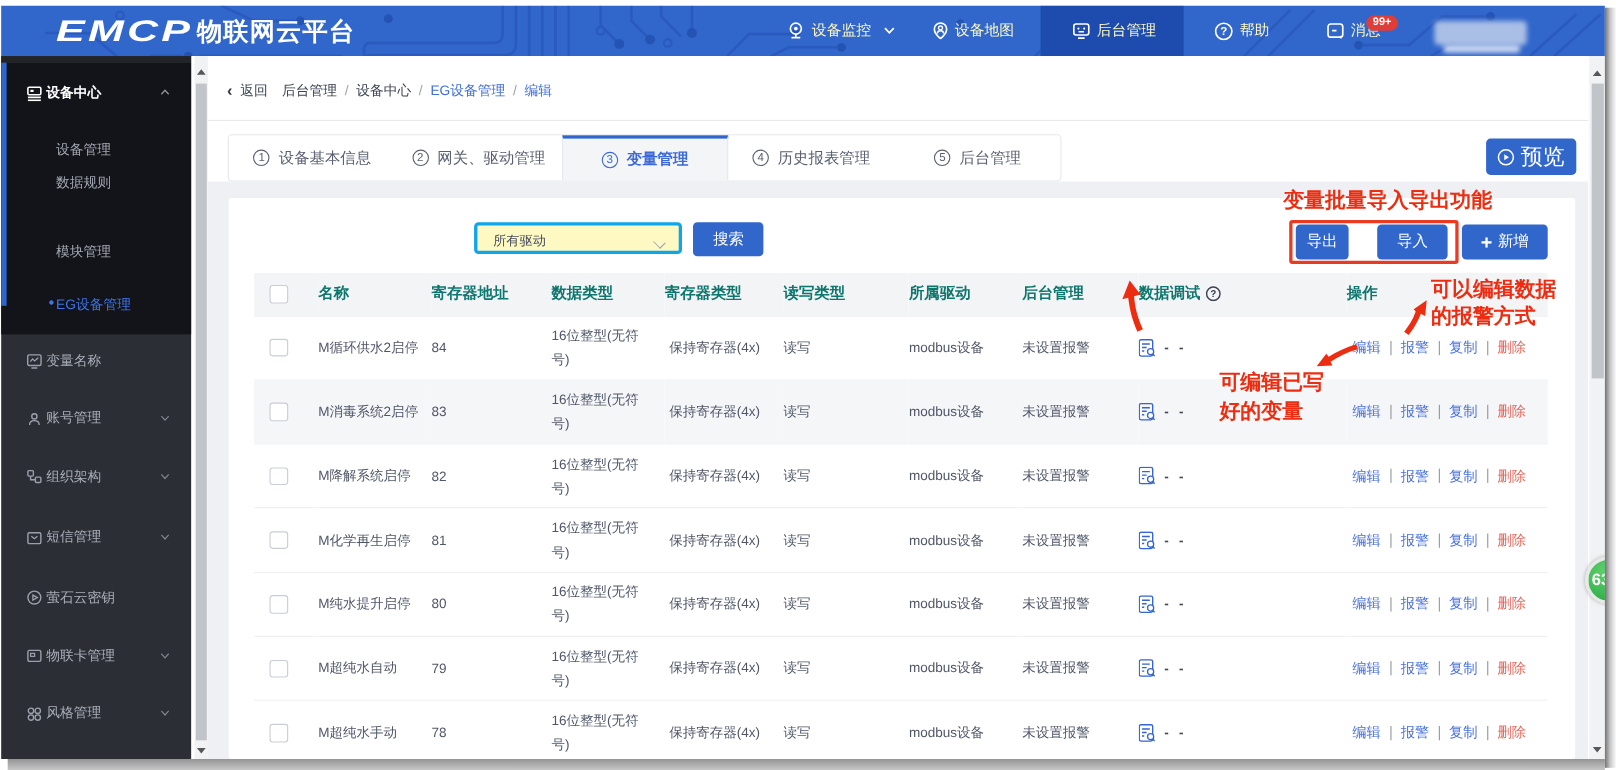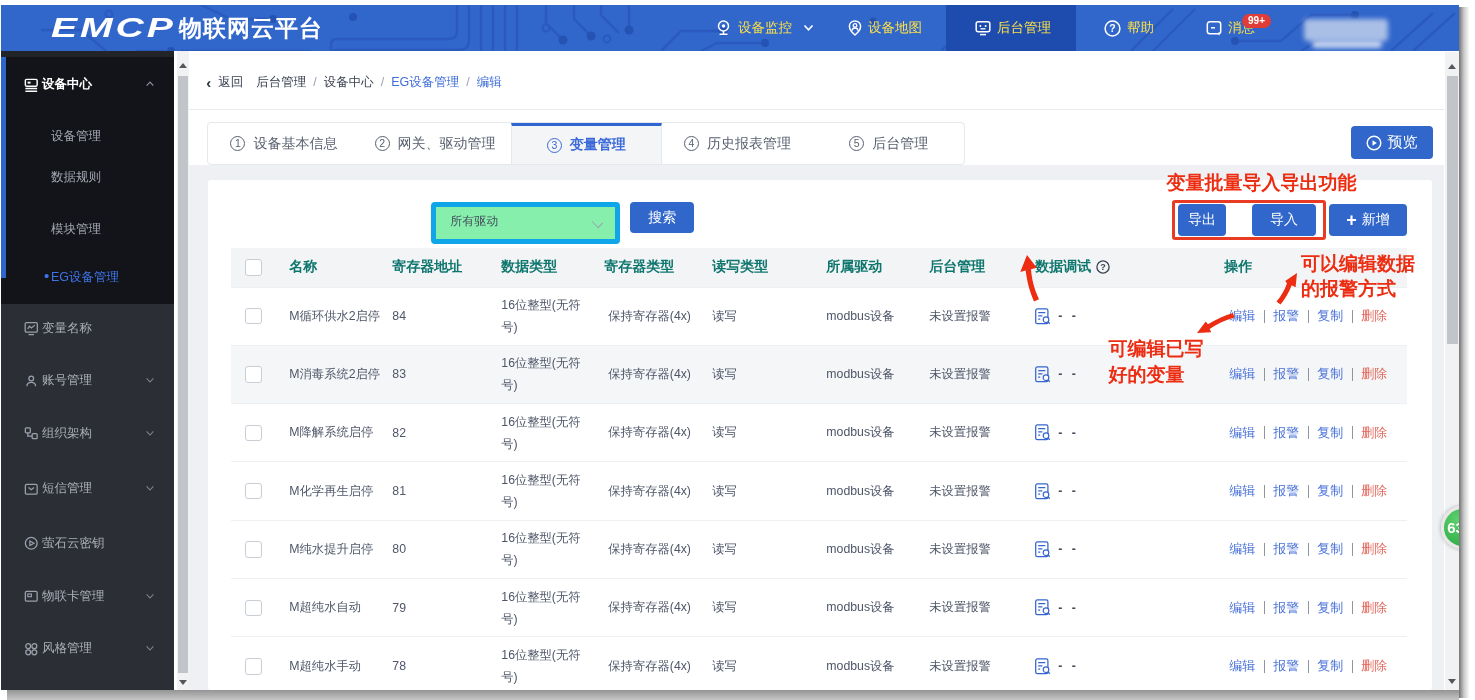--- a/index.html
+++ b/index.html
@@ -9,21 +9,21 @@
 .win{position:absolute;left:1px;top:5px;width:1458px;height:685px;background:#fff;overflow:hidden}
 .shR{position:absolute;left:1459px;top:7px;width:12px;height:691px;background:linear-gradient(to right,rgba(0,0,0,.55),rgba(0,0,0,.22) 40%,rgba(0,0,0,0) 88%)}
 .shB{position:absolute;left:7px;top:690px;width:1452px;height:10px;background:linear-gradient(to bottom,#949494,#c6c6c6)}
 
 .hdr{position:absolute;left:0;top:0;width:1458px;height:46px;background:#3166cb;overflow:hidden}
 .logo{position:absolute;left:50px;top:9px;width:125px;height:28px;color:#fff;
   font-weight:bold;font-style:italic;font-size:27px;letter-spacing:2px;line-height:28px;
   transform:scaleX(1.45);transform-origin:left center}
 .logotxt{position:absolute;left:178px;top:9px;height:28px;line-height:29px;color:#fff;
   font-size:23px;font-weight:700;letter-spacing:1px}
-.nav{position:absolute;top:0;height:46px;display:flex;align-items:center;color:#fde047;font-size:13.5px}
+.nav{position:absolute;top:0;height:46px;display:flex;align-items:center;color:#fef9c3;font-size:13.5px}
 .navact{position:absolute;left:945px;top:0;width:130px;height:46px;background:#1d4cae}
 .badge99{position:absolute;left:1241px;top:9px;width:29px;height:14px;background:#e03c38;
   border-radius:8px;color:#fff;font-size:10px;font-weight:bold;text-align:center;line-height:14px}
 .ublob{position:absolute;left:1303px;top:14px;width:84px;height:22px;background:#aabfe6;
   border-radius:4px;filter:blur(2.5px)}
 .ublob2{position:absolute;left:1311px;top:36px;width:70px;height:7px;background:rgba(255,255,255,.75);
   border-radius:4px;filter:blur(2.5px)}
 
 .side{position:absolute;left:0;top:46px;width:173px;height:639px;background:#2b2e35}
 .side .topstrip{position:absolute;left:0;top:0;width:173px;height:6px;background:#222428}
@@ -58,22 +58,22 @@
   display:flex;align-items:center;justify-content:center;line-height:1}
 .tab.act{background:#f4f5f7;border-left:1px solid #e5e8ec;border-right:1px solid #e5e8ec;
   border-top:3px solid #2f66d0;color:#3d6ad8;font-weight:bold}
 .tab.act .num{border-color:#3d6ad8;font-weight:normal}
 .btn{position:absolute;height:32px;background:#3166cb;border-radius:4px;color:#fff;
   display:flex;align-items:center;justify-content:center;font-size:14px}
 
 .card{position:absolute;left:19px;top:129px;width:1224px;height:510px;background:#fff;border-radius:3px}
 .inp{position:absolute;left:23px;top:22px;width:191px;height:31px;border:1px solid #dcdfe5;
   border-radius:4px;font-size:12px;color:#b9bec9;line-height:29px;padding-left:13px;background:#fff}
-.sel{position:absolute;left:223px;top:22px;width:189px;height:42px;border:5px solid #0ea5e9;
-  border-radius:4px;font-size:12px;color:#474e5e;line-height:29px;padding-left:14px;background:#86efac}
+.sel{position:absolute;left:223px;top:22px;width:189px;height:29px;border:3px solid #0ea5e9;
+  border-radius:4px;font-size:12px;color:#474e5e;line-height:29px;padding-left:14px;background:#fef9c3}
 .sel .car{position:absolute;right:13px;top:11px;width:9px;height:9px;border-right:1.6px solid #9aa0ab;
   border-bottom:1.6px solid #9aa0ab;transform:rotate(45deg) scale(1,.8);transform-origin:center}
 
 table{border-collapse:collapse;table-layout:fixed}
 .tbl{position:absolute;left:23px;top:68px;width:1176px}
 th,td{font-weight:normal;text-align:left;padding:0;overflow:hidden;white-space:nowrap}
 thead tr{height:39px;background:#f2f4f6}
 thead th{font-size:14px;color:#0f766e;font-weight:bold}
 tbody tr{height:58.34px}
 tbody td{font-size:12.3px;color:#4e5668;border-top:1px solid #edeff2}
@@ -204,21 +204,21 @@
         <rect x="1.5" y="1.5" width="13" height="7.5" rx="1.2" fill="none" stroke="#fff" stroke-width="1.6"></rect>
         <rect x="4" y="4" width="3.2" height="2.2" fill="#fff"></rect>
         <path d="M1.5 11.6 L14.5 11.6 M1.5 14.6 L14.5 14.6" stroke="#fff" stroke-width="1.7"></path>
       </svg>
       <span class="tx">设备中心</span>
       <svg class="ch" viewBox="0 0 12 12">
           <path d="M2 8 L6 3.6 L10 8" stroke="#8d929c" stroke-width="1.4" fill="none"></path>
         </svg>
     </div>
     <div class="sub" style="top:76px">设备管理</div>
-    <div class="sub" style="top:117px">数据规则</div>
+    <div class="sub" style="top:106px">数据规则</div>
     <div class="sub" style="top:169px">模块管理</div>
     <div class="sub" style="top:216.5px;color:#3e74e8"><span style="position:absolute;left:-7px;top:-1px;font-size:15px">•</span>EG设备管理</div>
 
     <div class="mitem" style="top:267.5px">
       <svg class="ic" viewBox="0 0 16 16">
         <rect x="1.3" y="1.8" width="13.4" height="10.6" rx="1.5" fill="none" stroke="#9ba1ac" stroke-width="1.4"></rect>
         <path d="M4 8.6 L6.2 5.8 L8.2 7.8 L12 4.6" fill="none" stroke="#9ba1ac" stroke-width="1.3"></path>
         <path d="M5 15 L11 15" stroke="#9ba1ac" stroke-width="1.4"></path>
       </svg>
       <span class="tx">变量名称</span>
@@ -324,21 +324,21 @@
         </div>
       <div class="tab">
           <span class="num">4</span>
           <span>历史报表管理</span>
         </div>
       <div class="tab">
           <span class="num">5</span>
           <span>后台管理</span>
         </div>
     </div>
-    <div class="btn" style="left:1161.7px;top:75px;width:82px;height:33px;font-size:15px">
+    <div class="btn" style="left:1161.7px;top:75px;width:82px;height:33px;font-size:20px">
       <svg width="16" height="16" viewBox="0 0 16 16" style="margin-right:5px">
         <circle cx="8" cy="8" r="6.8" fill="none" stroke="#fff" stroke-width="1.4"></circle>
         <path d="M6.5 5.3 L10.8 8 L6.5 10.7 Z" fill="#fff"></path>
       </svg>预览
     </div>
     <div class="card">
       <div class="sel">所有驱动<span class="car"></span></div>
       <div class="btn" style="left:422px;top:22px;width:64px;height:31px">搜索</div>
       <table class="tbl">
         <colgroup>

